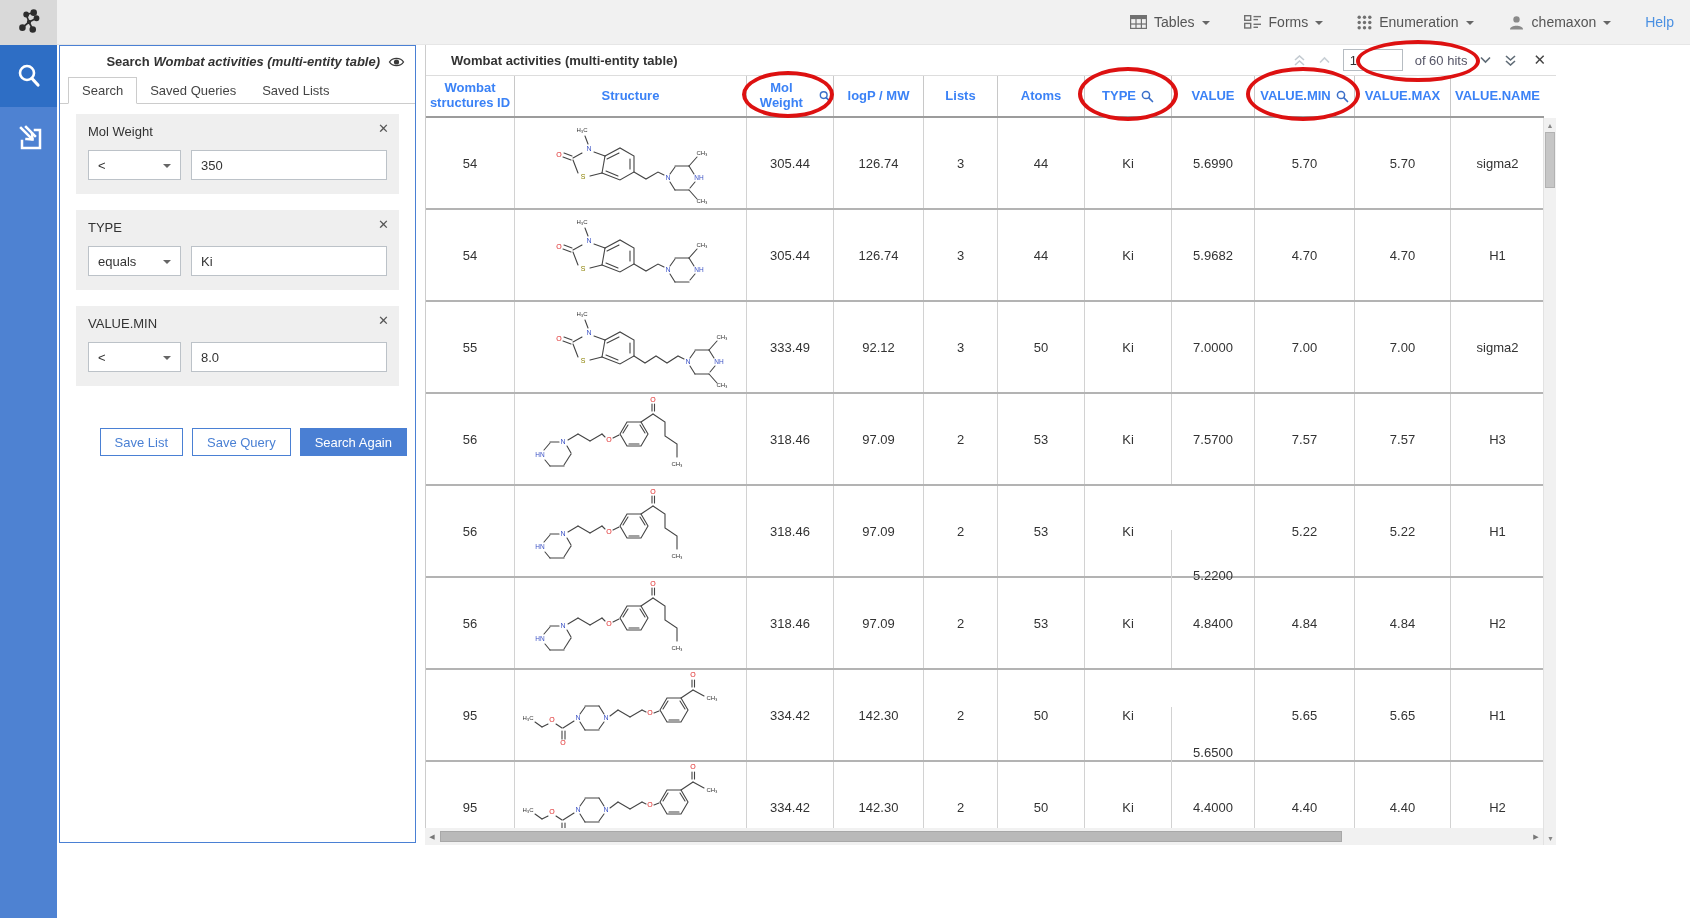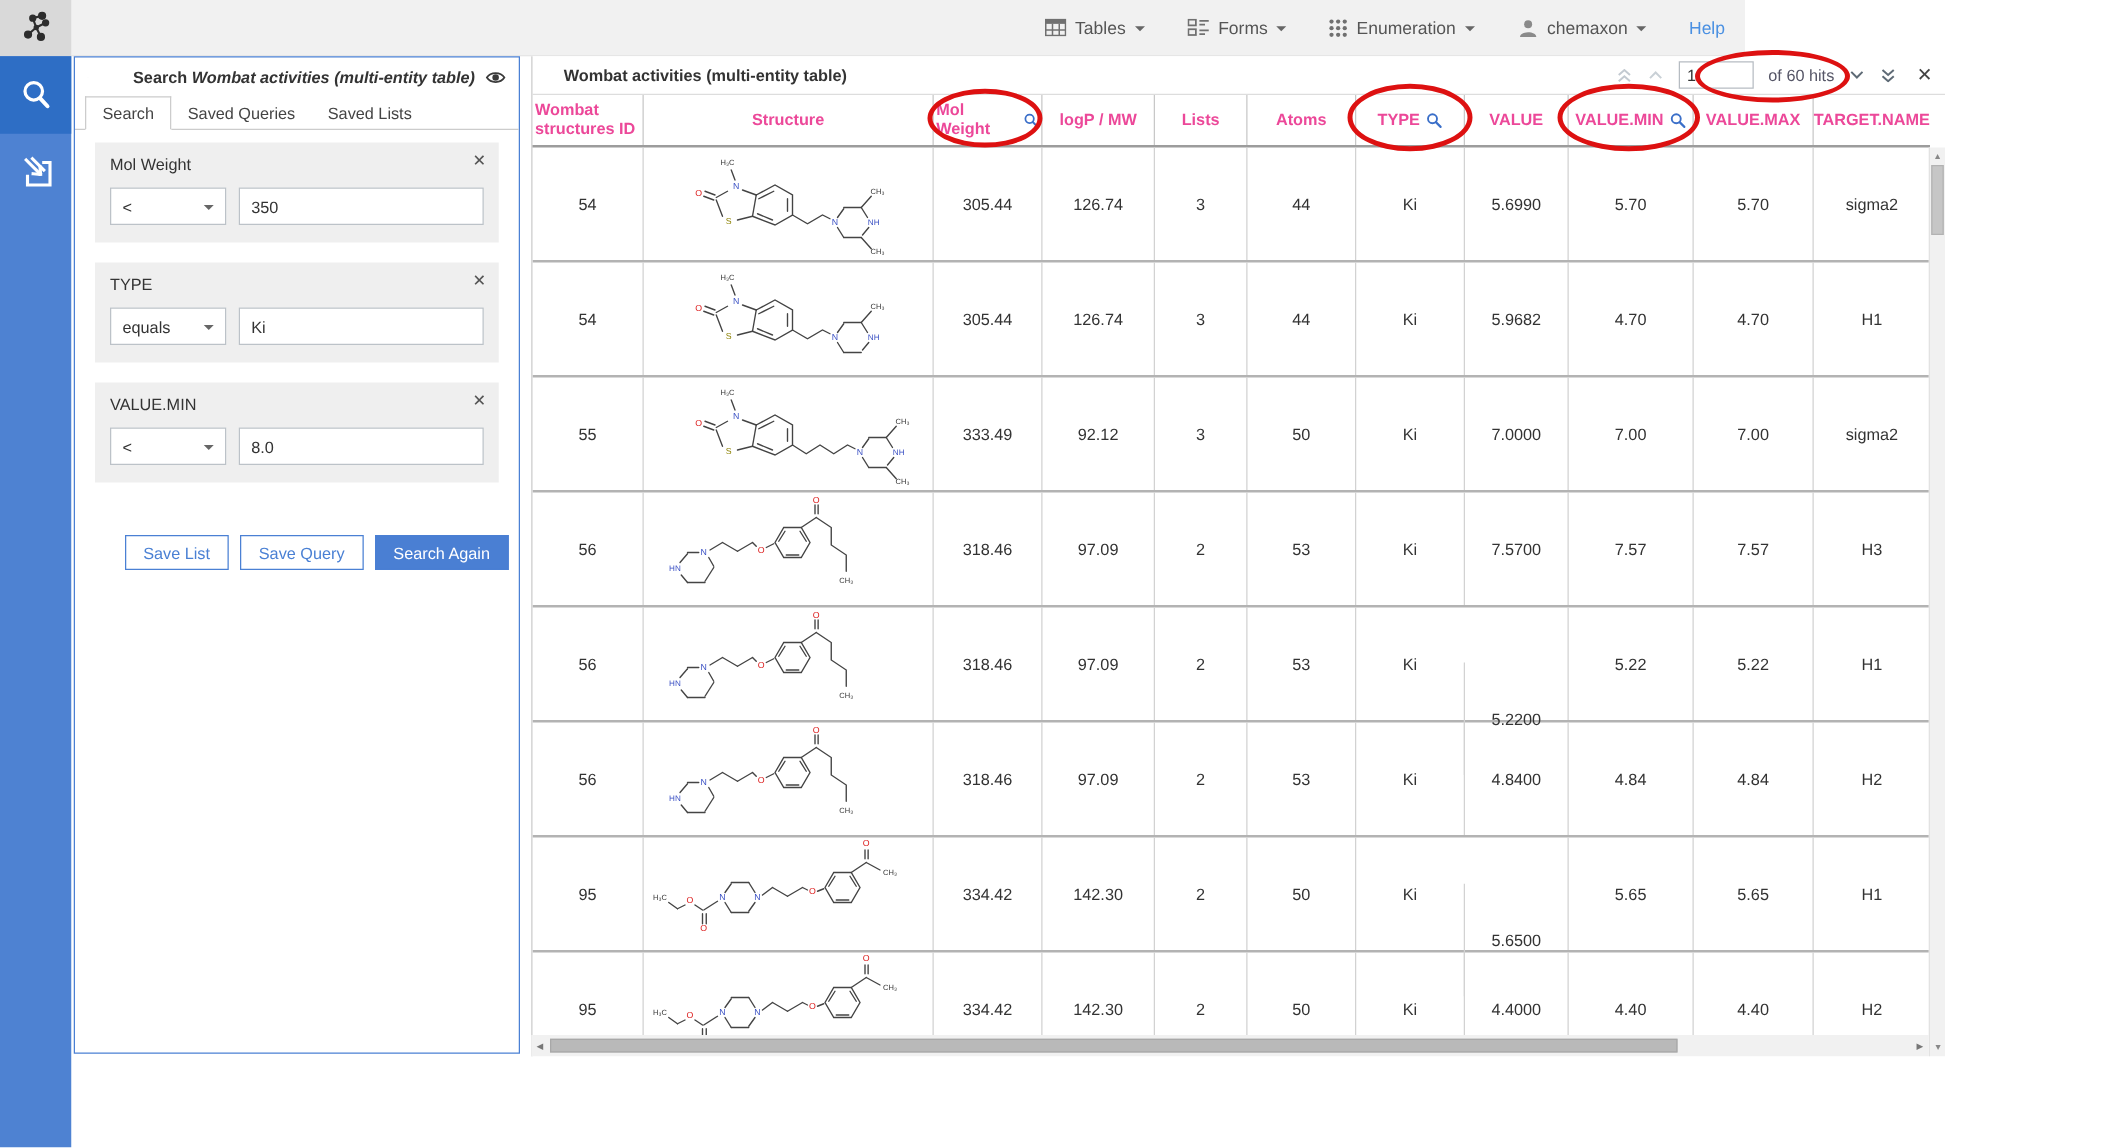--- a/index.html
+++ b/index.html
@@ -2,21 +2,21 @@
 <html><head>
 <meta charset="utf-8">
 <style>
   * { box-sizing: border-box; }
   html,body { margin:0; padding:0; }
   body {
     width:1690px; height:918px; position:relative; overflow:hidden;
     background:#fff; font-family:"Liberation Sans", sans-serif; color:#333;
   }
   
-  .topbar { position:absolute; left:0; top:0; width:1396px; height:45px; background:#f1f1f1; display:flex; align-items:center; border-bottom:1px solid #e6e6e6; }
+  .topbar { position:absolute; left:0; top:0; width:1690px; height:45px; background:#f1f1f1; display:flex; align-items:center; border-bottom:1px solid #e6e6e6; }
   .logo-box { width:57px; height:45px; background:#d9d9d9; display:flex; align-items:center; justify-content:center; }
   .menus { margin-left:auto; display:flex; align-items:center; gap:34px; padding-right:16px; }
   .menu-item { display:flex; align-items:center; gap:7px; color:#555; font-size:14px; cursor:pointer; }
   .caret { width:0; height:0; border-left:4px solid transparent; border-right:4px solid transparent; border-top:4px solid #666; margin-top:2px; }
   .help { color:#4a90e2; font-size:14px; cursor:pointer; }
   
   .rail { position:absolute; left:0; top:45px; width:57px; height:873px; background:#4e82d2; }
   .rail-btn { width:57px; height:62px; display:flex; align-items:center; justify-content:center; cursor:pointer; }
   .rail-btn.active { background:#2e6ec5; }
   
@@ -39,21 +39,21 @@
   .btn.primary { background:#4a7fd3; color:#fff; border-color:#4a7fd3; }
   
   .main { position:absolute; left:425px; top:45px; width:1131px; height:800px; border-left:1px solid #ccc; background:#fff; }
   .main-title { height:31px; display:flex; align-items:center; padding-left:25px; border-bottom:1px solid #ddd; font-size:13px; font-weight:bold; color:#333; }
   .pager { margin-left:auto; display:flex; align-items:center; gap:12px; padding-right:10px; font-weight:normal; }
   .pgbtn { display:flex; cursor:pointer; }
   .pager input { width:60px; height:22px; border:1px solid #b6bcc2; font-size:13px; padding:0 6px; color:#333; font-family:"Liberation Sans", sans-serif; }
   .hits { font-size:13px; color:#556; }
   .pgclose { font-size:15px; color:#444; cursor:pointer; margin-left:4px; }
   .thead { height:42px; display:flex; border-bottom:2px solid #9c9c9c; width:1118px; }
-  .hcell { display:flex; align-items:center; justify-content:center; gap:5px; font-weight:bold; font-size:13px; color:#ec4899; text-align:left; border-left:1px solid #c8c8c8; line-height:1.15; padding:0 2px; }
+  .hcell { display:flex; align-items:center; justify-content:center; gap:5px; font-weight:bold; font-size:13px; color:#3b82f6; text-align:center; border-left:1px solid #c8c8c8; line-height:1.15; padding:0 2px; }
   .hcell:first-child { border-left:none; }
   .tbody { height:710px; overflow:hidden; width:1118px; }
   .trow { display:flex; height:92px; border-bottom:2px solid #b3b3b3; }
   .cell { display:flex; align-items:center; justify-content:center; font-size:13px; color:#333; border-left:1px solid #d2d2d2; height:100%; }
   .cell:first-child { border-left:none; }
   
   .vscroll { position:absolute; left:1543px; top:118px; width:13px; height:727px; background:#f1f1f1; border-left:1px solid #e2e2e2; }
   .varrow { height:14px; display:flex; align-items:center; justify-content:center; font-size:7px; color:#888; cursor:pointer; }
   .vthumb { position:absolute; left:1px; top:14px; width:10px; height:56px; background:#c6c6c6; border:1px solid #b2b2b2; cursor:pointer; }
   .varrow.bottom { position:absolute; bottom:0; left:0; width:13px; }
@@ -293,21 +293,21 @@
         <span>VALUE.MIN</span>
         <svg width="13" height="13" viewBox="0 0 13 13">
           <circle cx="5" cy="5" r="3.6" fill="none" stroke="#3b6fc9" stroke-width="1.5"></circle>
           <line x1="7.7" y1="7.7" x2="11.5" y2="11.5" stroke="#3b6fc9" stroke-width="1.7" stroke-linecap="round"></line>
         </svg>
       </div>
       <div class="hcell" style="width: 96px;">
         <span>VALUE.MAX</span>
       </div>
       <div class="hcell" style="width: 94px;">
-        <span>TARGET.NAME</span>
+        <span>VALUE.NAME</span>
       </div>
     </div>
   <div class="tbody" id="tbody">
       <div class="trow">
         <div class="cell" style="width: 88px;">54</div>
         <div class="cell" style="width: 232px;">
           <svg width="230" height="90" viewBox="0 0 230 90">
             <g stroke="#444" stroke-width="1.1" fill="none" stroke-linecap="round">
               <path d="M57,40 L66,35"></path>
               <path d="M78,34 L89,38"></path>

